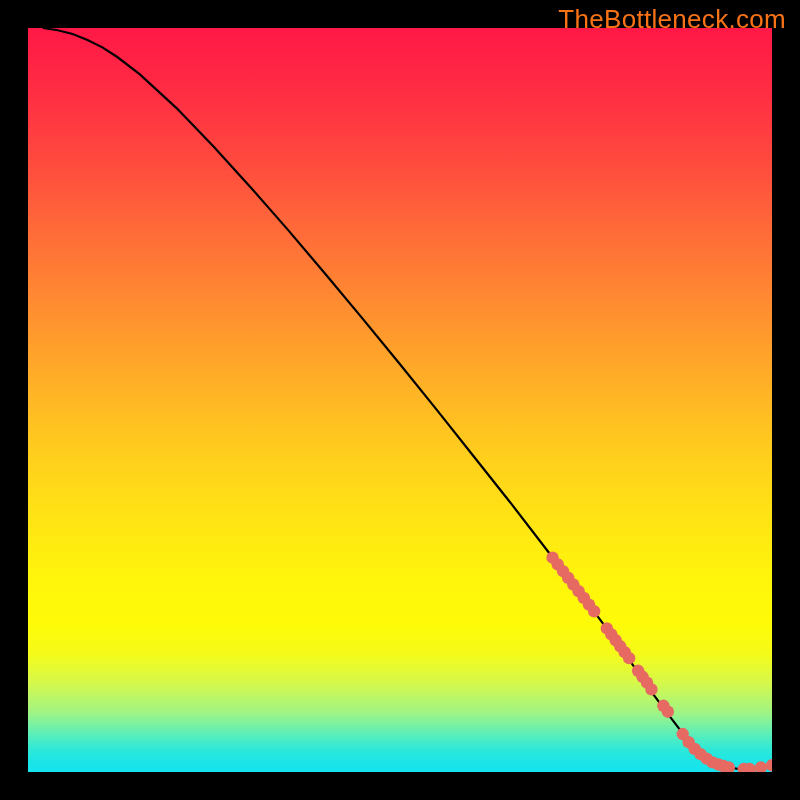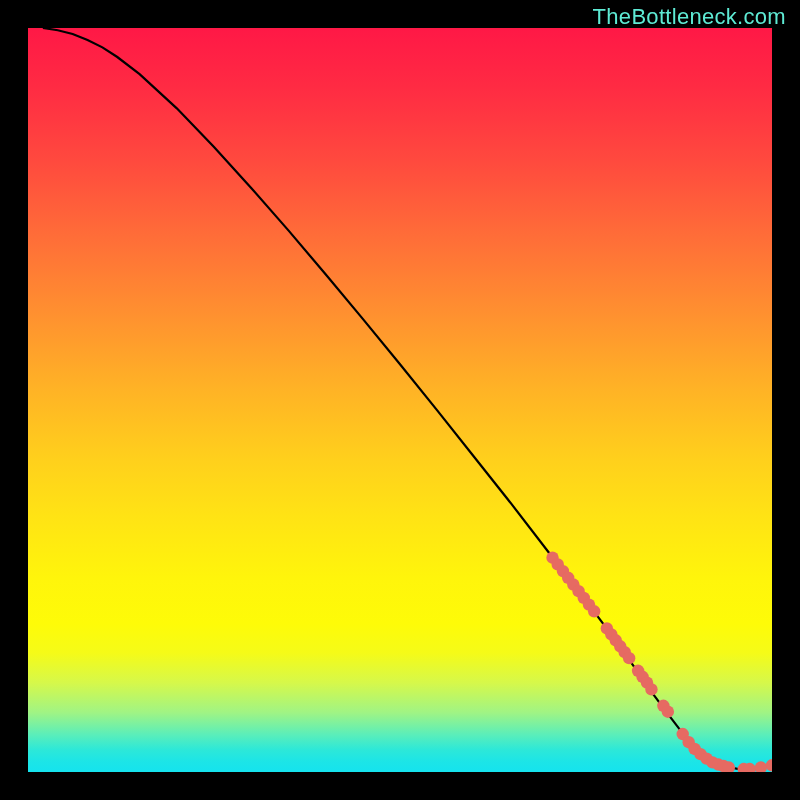--- a/index.html
+++ b/index.html
@@ -7,22 +7,22 @@
     width: 800px;
     height: 800px;
     background: #000;
     position: relative;
     font-family: Arial, sans-serif;
   }
   .watermark {
     position: absolute;
     top: 4px;
     right: 14px;
-    color: #5eead4;
-    font-size: 22px;
+    color: #f97316;
+    font-size: 26px;
     font-weight: normal;
     letter-spacing: 0.3px;
     z-index: 10;
   }
   .chart-area {
     position: absolute;
     left: 28px;
     top: 28px;
     width: 744px;
     height: 744px;

